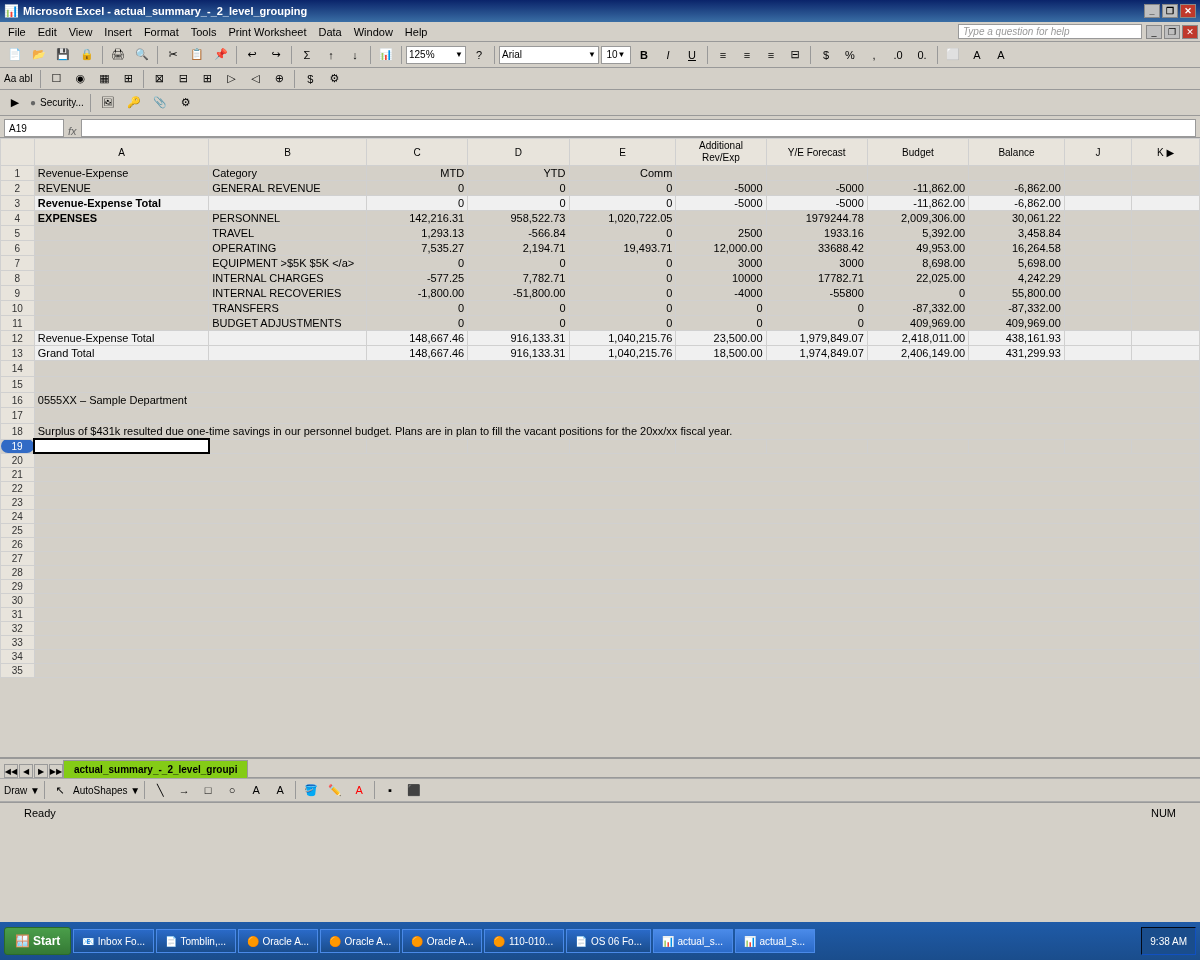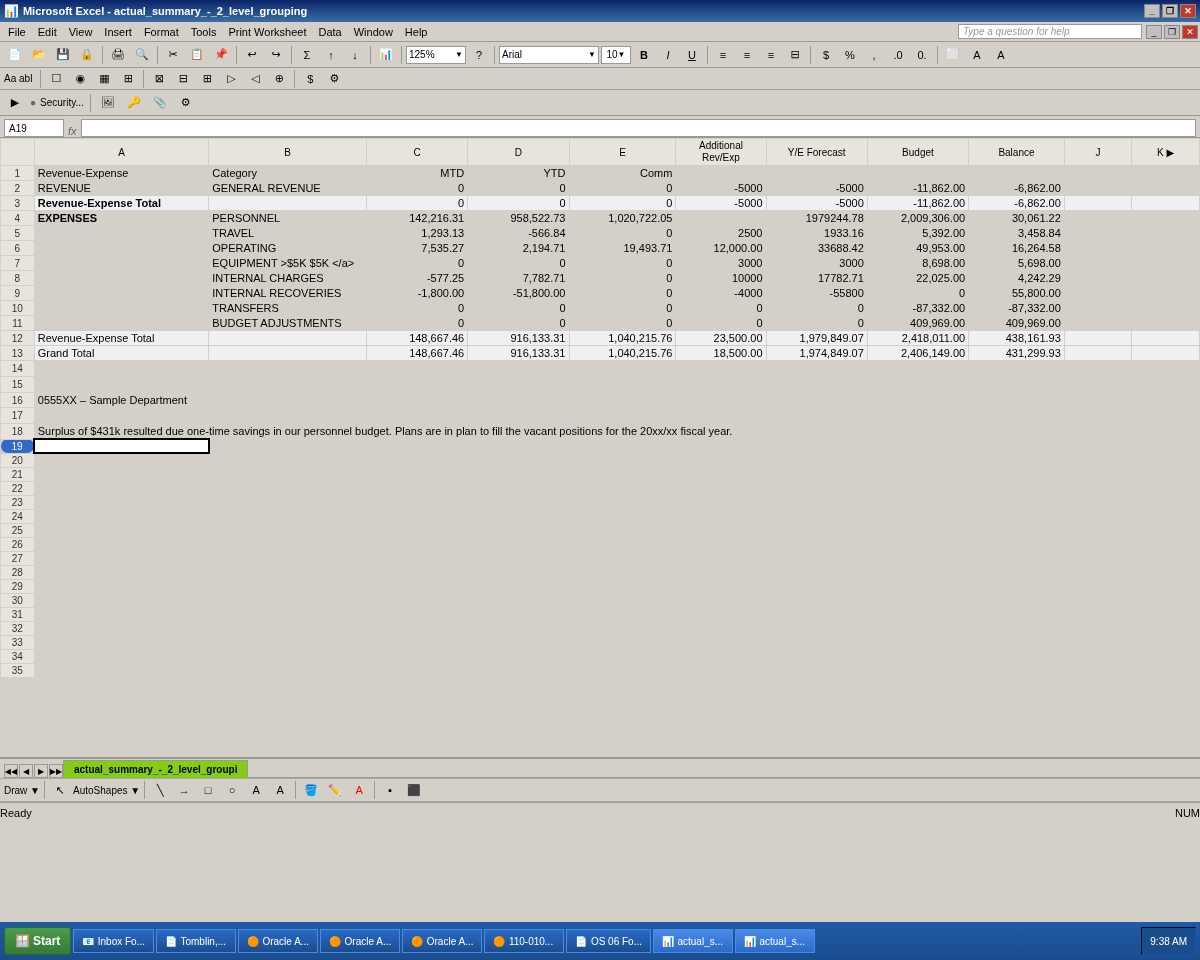--- a/index.html
+++ b/index.html
@@ -760,21 +760,21 @@
   <div class="tb-btn">A</div>
   <div class="tb-sep"></div>
   <div class="tb-btn" style="color:#ffcc00;">🪣</div>
   <div class="tb-btn">✏️</div>
   <div class="tb-btn" style="color:#ff0000;">A</div>
   <div class="tb-sep"></div>
   <div class="tb-btn">▪</div>
   <div class="tb-btn">⬛</div>
 </div>
 
-<div id="status-bar" style="position:static; height:20px; background:#d4d0c8; display:flex; align-items:center; border-top:1px solid #999; padding:0 0; gap:20px;">
+<div id="status-bar" style="position:static; height:20px; background:#d4d0c8; display:flex; align-items:center; border-top:1px solid #999; padding:0 24px; gap:20px;">
   <span>Ready</span>
   <span style="margin-left:auto;">NUM</span>
 </div>
 
 <div id="taskbar">
   <div id="start-btn">
     <span>🪟</span>
     <span>Start</span>
   </div>
   <div style="display:flex; gap:2px; flex-wrap:nowrap; overflow:hidden;">

